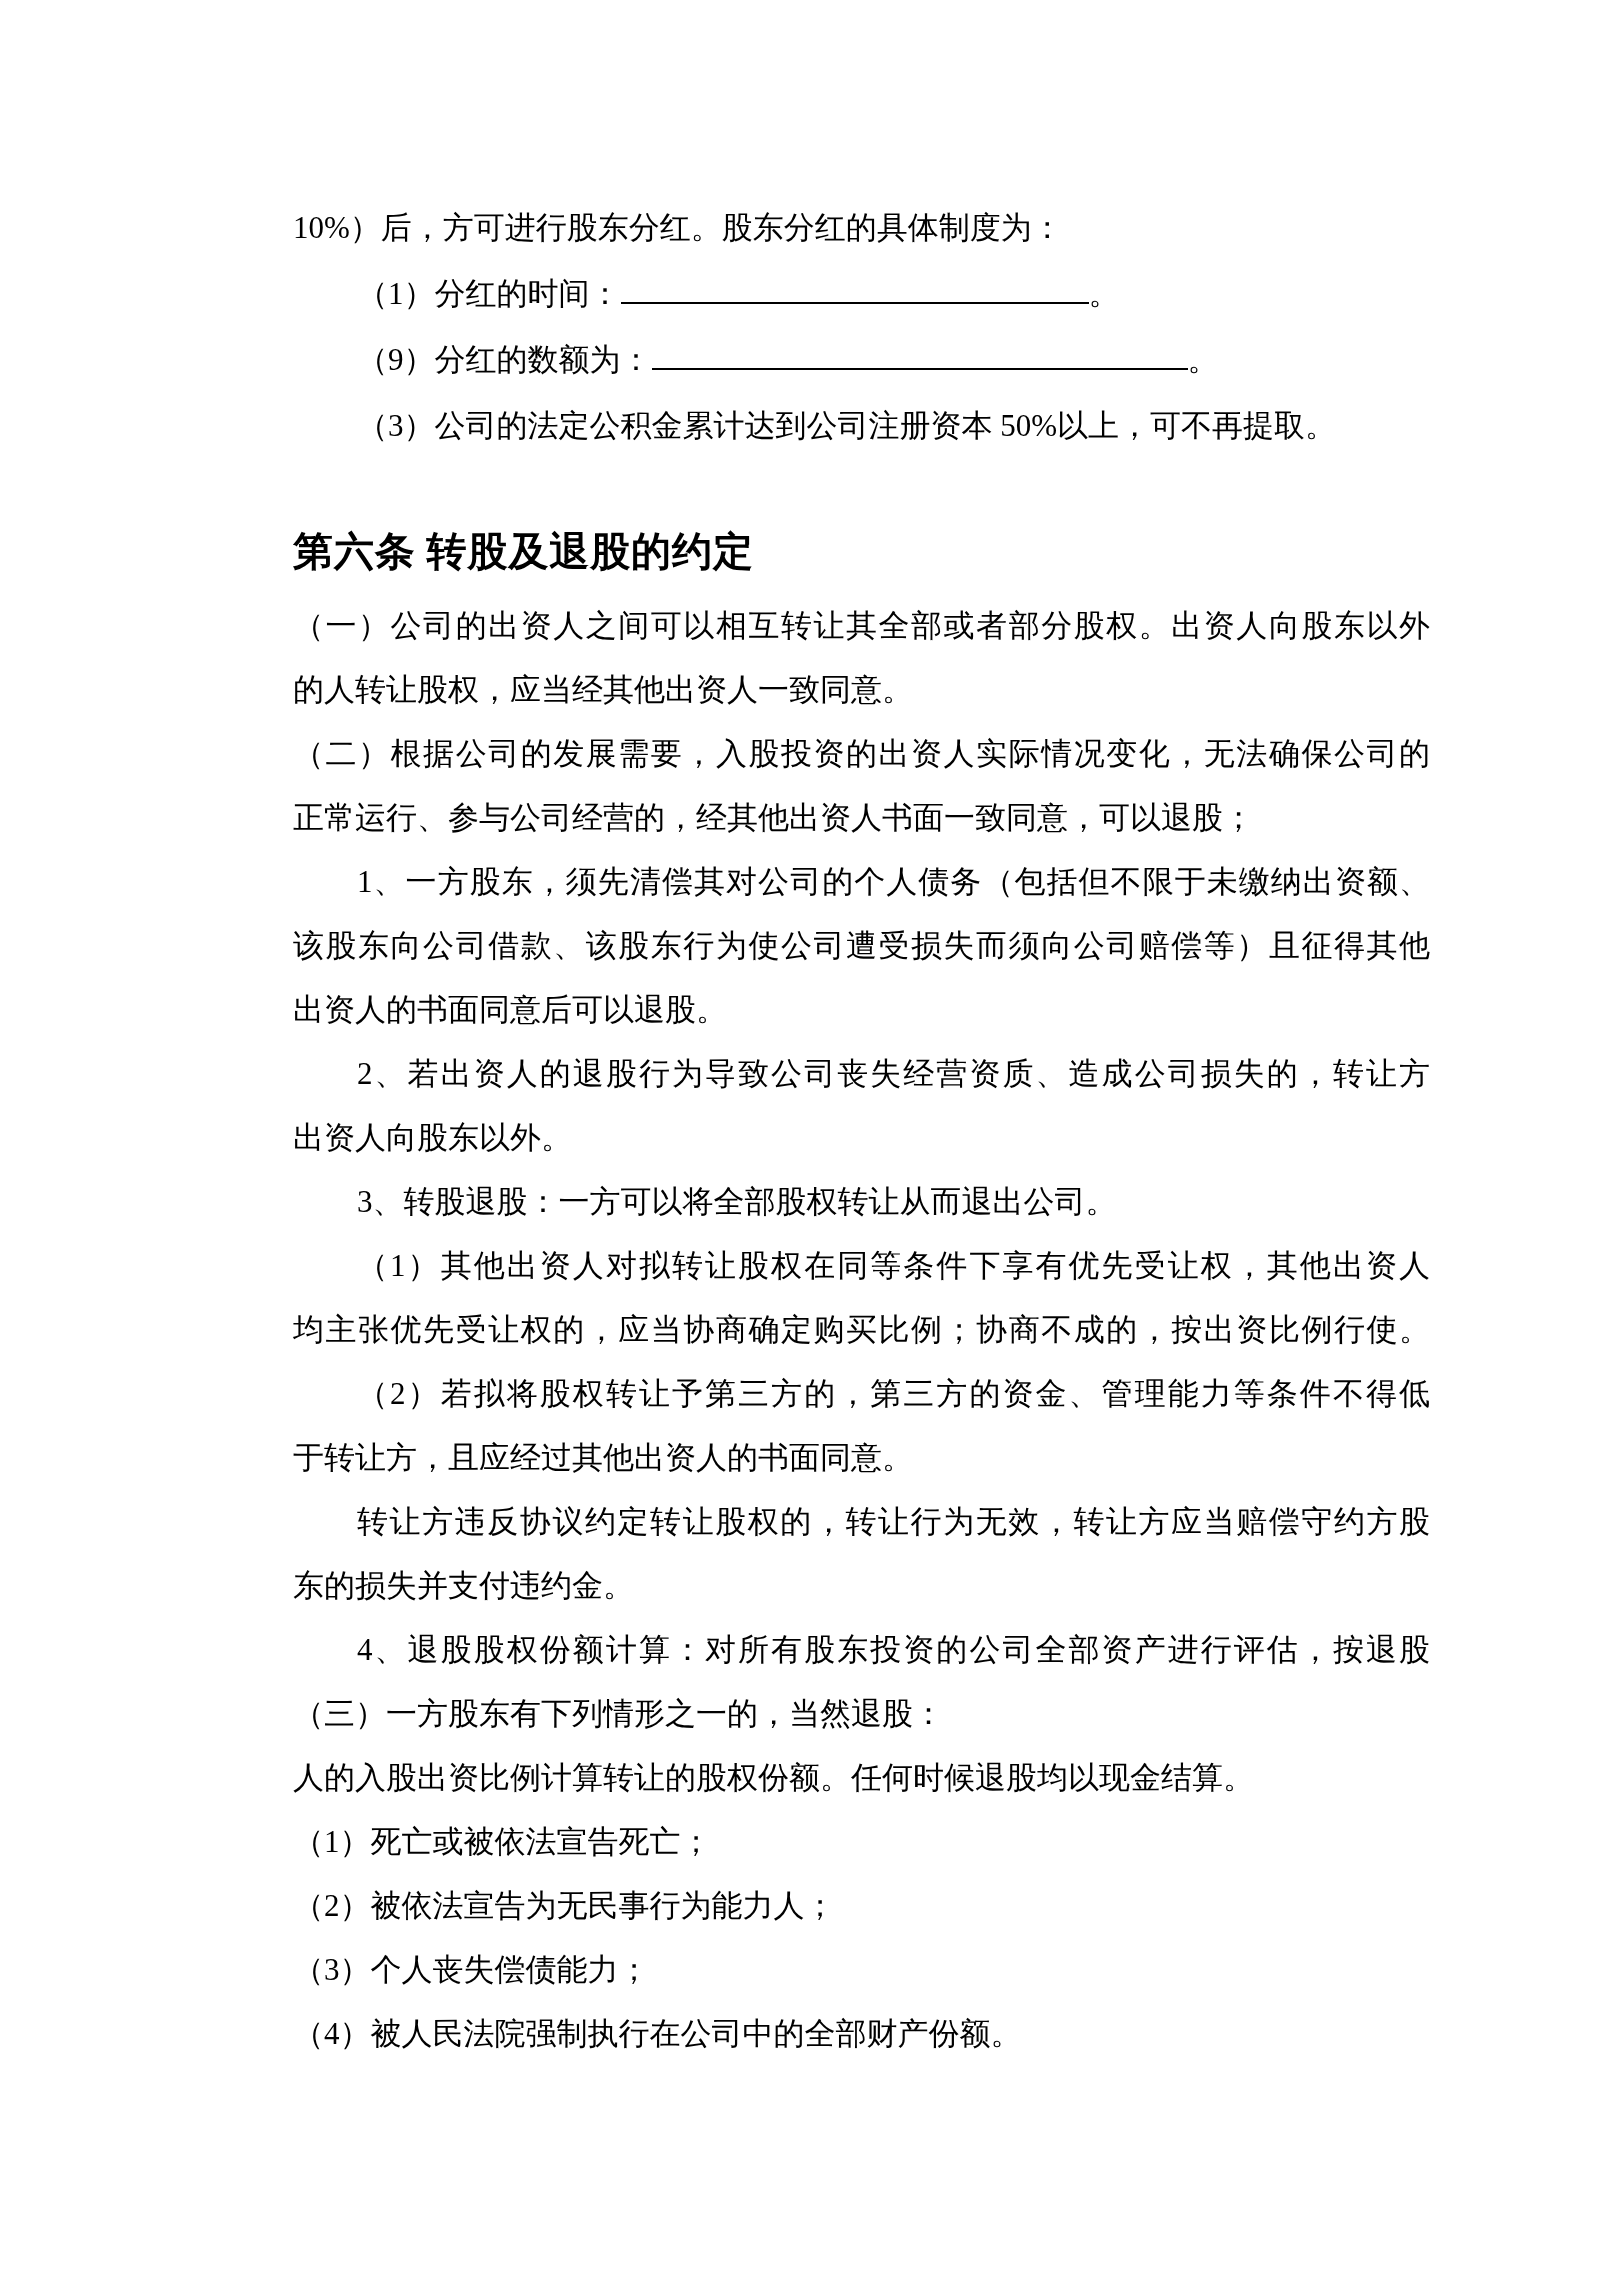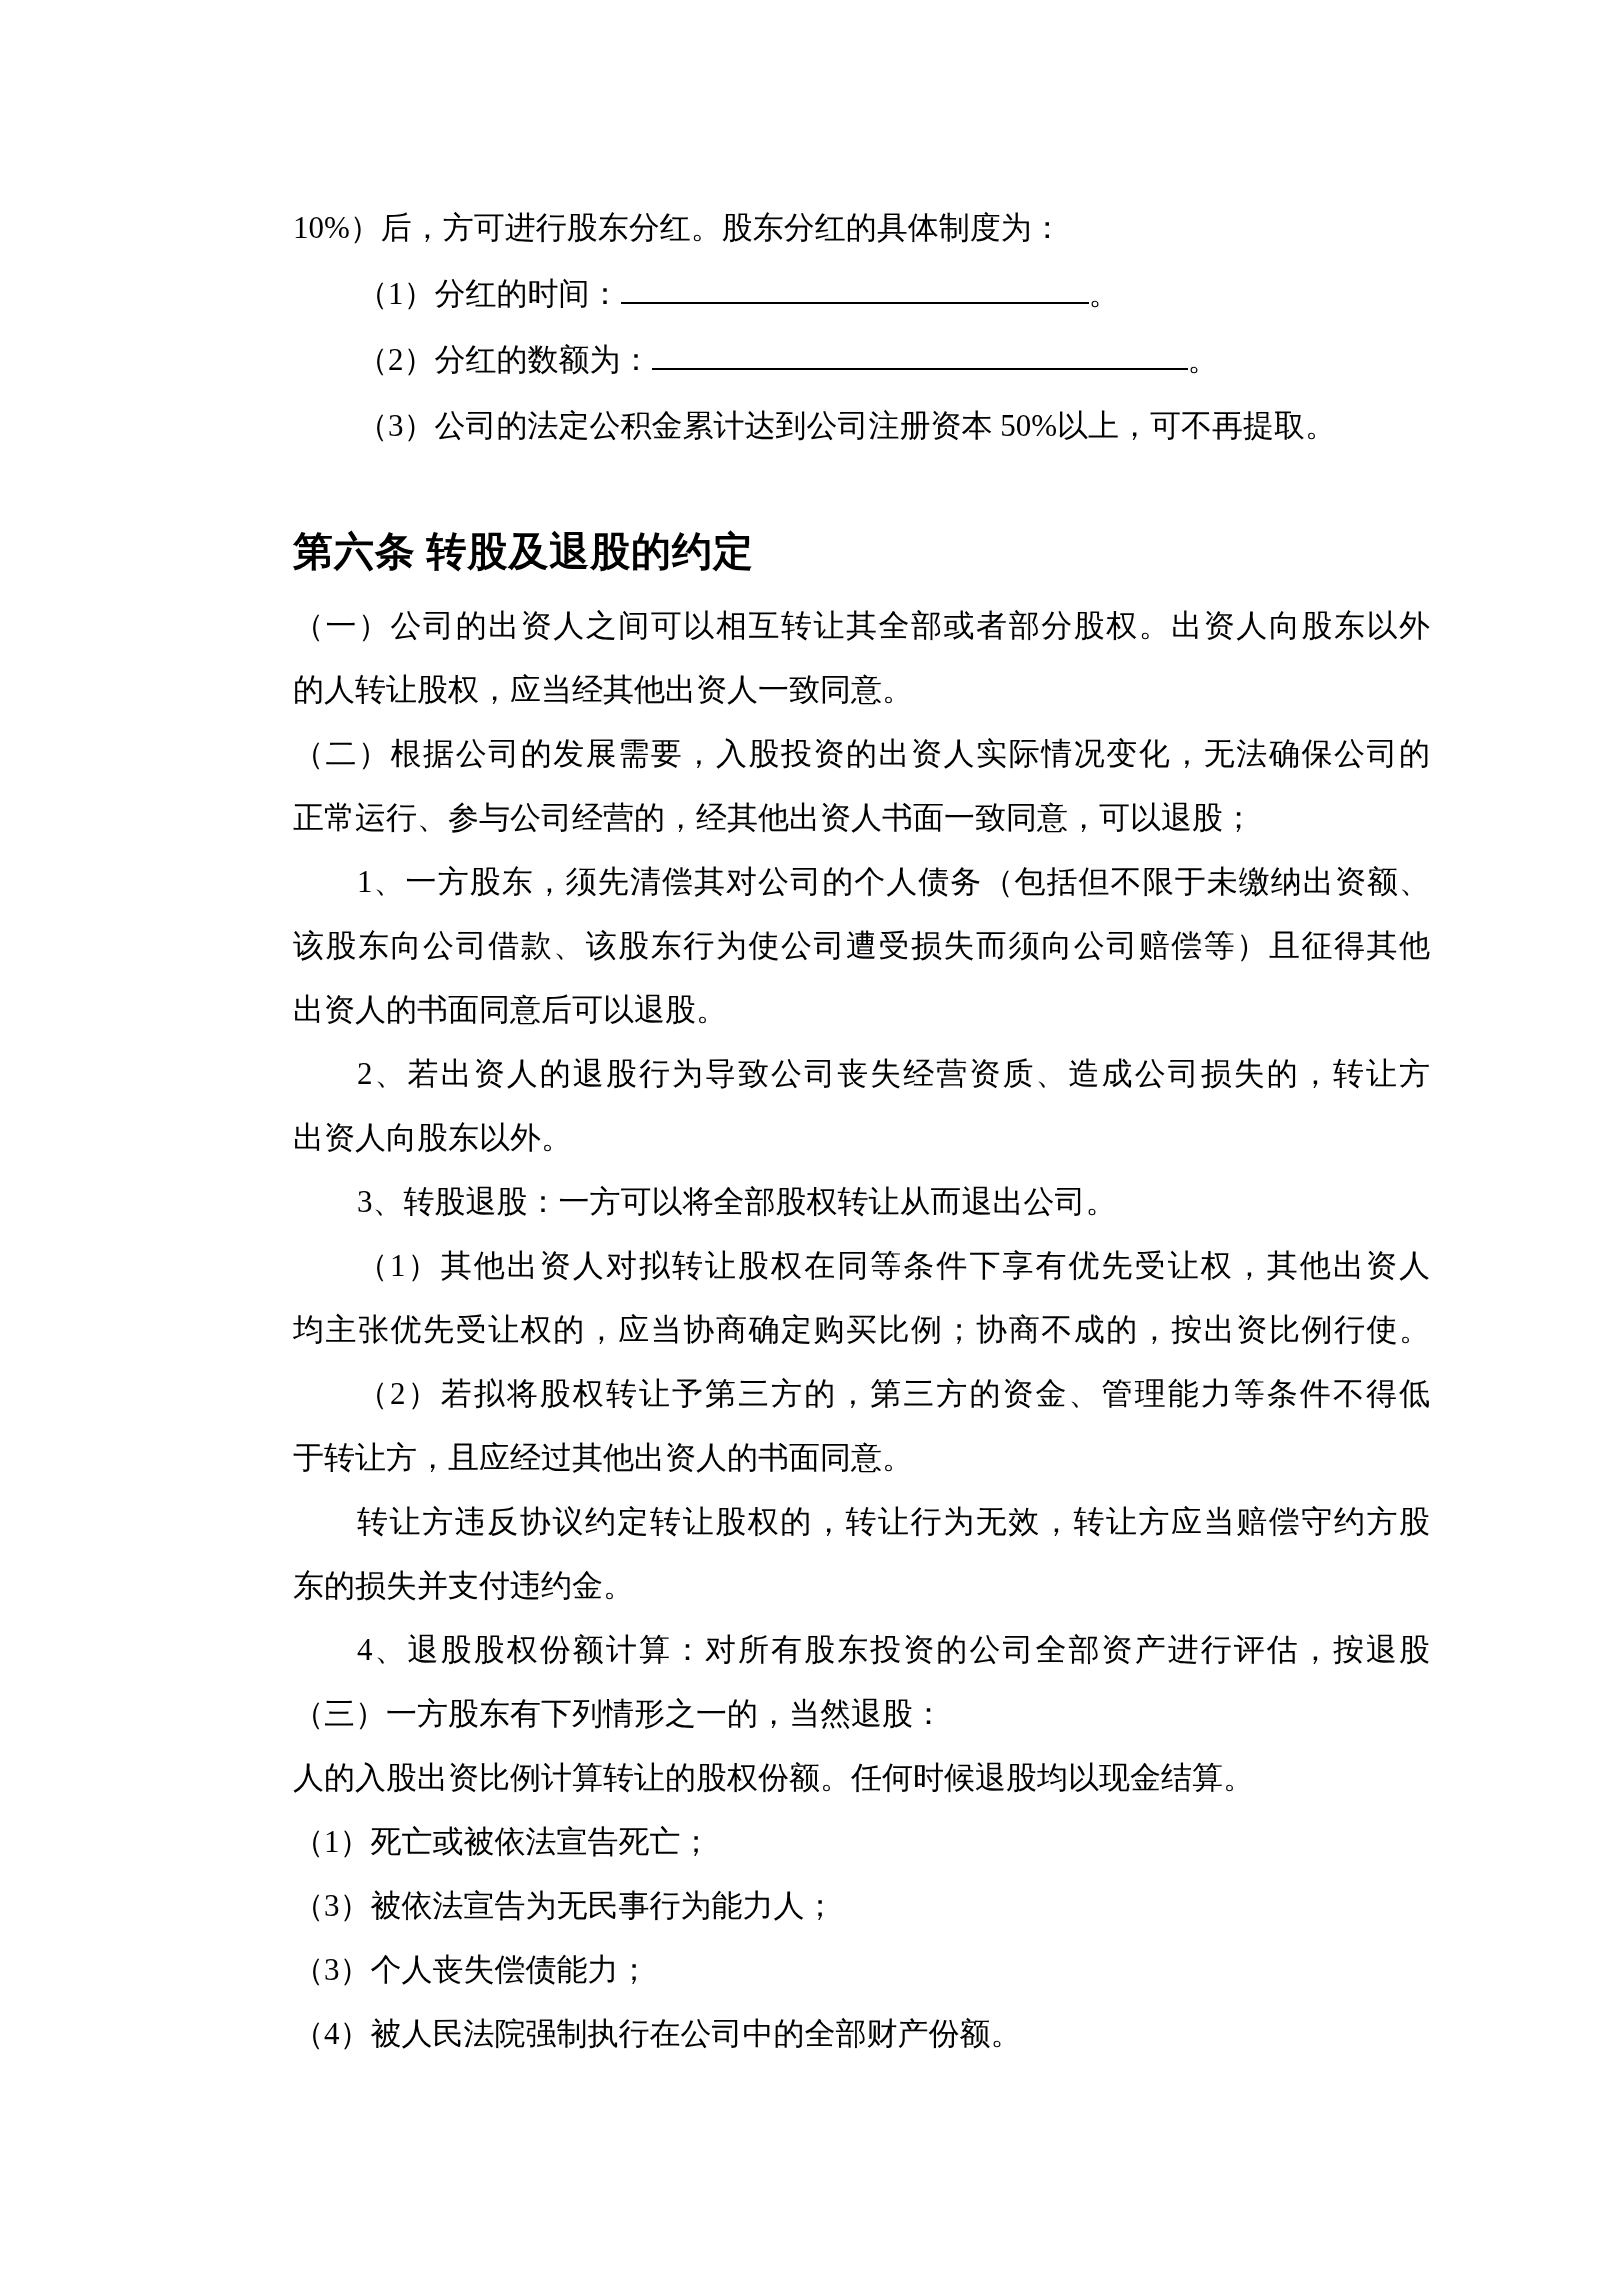--- a/index.html
+++ b/index.html
@@ -38,21 +38,21 @@
   .blank-2 { width: 536px; }
 </style>
 </head>
 <body>
 
 <div class="page">
 
   <div class="intro">
     <div class="line">10%）后，方可进行股东分红。股东分红的具体制度为：</div>
     <div class="line indent"><span>（1）分红的时间：</span><span class="blank blank-1"></span><span>。</span></div>
-    <div class="line indent"><span>（2）分红的数额为：</span><span class="blank blank-2"></span><span>。</span></div>
+    <div class="line indent"><span>（9）分红的数额为：</span><span class="blank blank-2"></span><span>。</span></div>
     <div class="line indent">（3）公司的法定公积金累计达到公司注册资本 50%以上，可不再提取。</div>
   </div>
 
   <div class="heading">第六条 转股及退股的约定</div>
 
   <div class="bodytext">
     <div class="line fill">（一）公司的出资人之间可以相互转让其全部或者部分股权。出资人向股东以外</div>
     <div class="line">的人转让股权，应当经其他出资人一致同意。</div>
     <div class="line fill">（二）根据公司的发展需要，入股投资的出资人实际情况变化，无法确保公司的</div>
     <div class="line">正常运行、参与公司经营的，经其他出资人书面一致同意，可以退股；</div>
@@ -65,19 +65,19 @@
     <div class="line indent fill">（1）其他出资人对拟转让股权在同等条件下享有优先受让权，其他出资人</div>
     <div class="line fill">均主张优先受让权的，应当协商确定购买比例；协商不成的，按出资比例行使。</div>
     <div class="line indent fill">（2）若拟将股权转让予第三方的，第三方的资金、管理能力等条件不得低</div>
     <div class="line">于转让方，且应经过其他出资人的书面同意。</div>
     <div class="line indent fill">转让方违反协议约定转让股权的，转让行为无效，转让方应当赔偿守约方股</div>
     <div class="line">东的损失并支付违约金。</div>
     <div class="line indent fill">4、退股股权份额计算：对所有股东投资的公司全部资产进行评估，按退股</div>
     <div class="line">（三）一方股东有下列情形之一的，当然退股：</div>
     <div class="line">人的入股出资比例计算转让的股权份额。任何时候退股均以现金结算。</div>
     <div class="line">（1）死亡或被依法宣告死亡；</div>
-    <div class="line">（3）被依法宣告为无民事行为能力人；</div>
+    <div class="line">（2）被依法宣告为无民事行为能力人；</div>
     <div class="line">（3）个人丧失偿债能力；</div>
     <div class="line">（4）被人民法院强制执行在公司中的全部财产份额。</div>
   </div>
 
 </div>
 
 
 </body></html>

